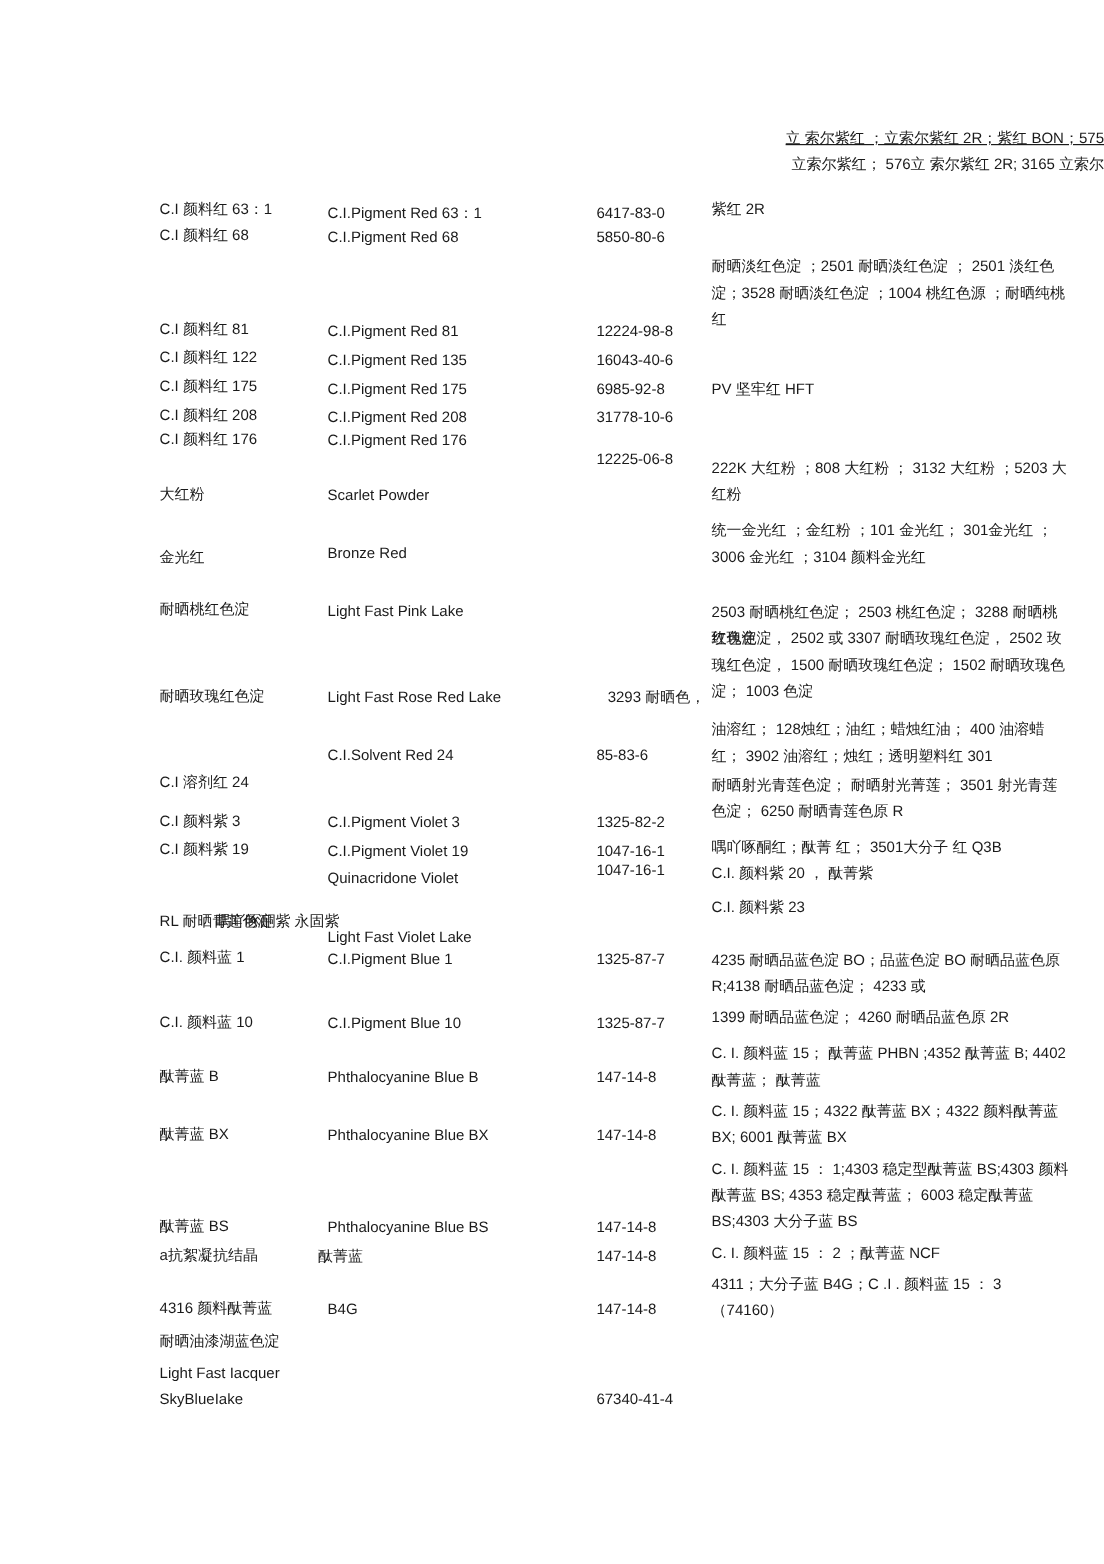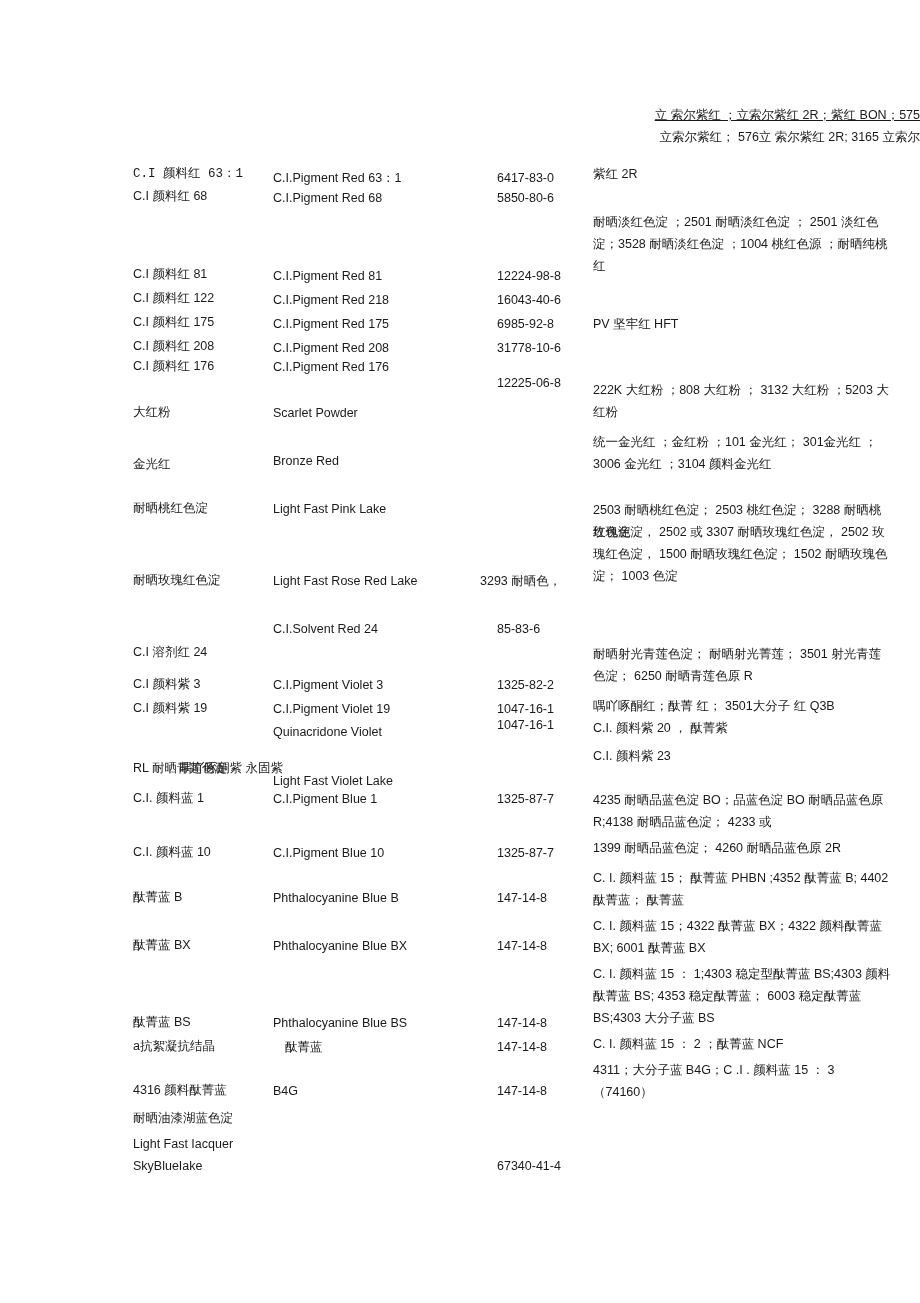--- a/index.html
+++ b/index.html
@@ -32,21 +32,21 @@
   .col-trade.wide { width: 310px; }
 </style>
 </head>
 <body>
 
 <div id="page">
 
   <div class="cell col-trade wide" style="left:628px; top:104px; width:292px; text-align:right;text-decoration:underline;">立 索尔紫红 ；立索尔紫红 2R；紫红 BON；575</div>
   <div class="cell col-trade wide" style="left:628px; top:126px; width:292px; text-align:right;">立索尔紫红； 576立 索尔紫红 2R; 3165 立索尔</div>
 
-  <div class="cell col-cn" style="left:133px; top:163px;font-family:Liberation Mono, monospace;">C.I 颜料红 63：1</div>
+  <div class="cell col-cn" style="left:133px; top:163px;">C.I 颜料红 63：1</div>
   <div class="cell col-cn" style="left:133px; top:185px;">C.I 颜料红 68</div>
   <div class="cell col-cn" style="left:133px; top:263px;">C.I 颜料红 81</div>
   <div class="cell col-cn" style="left:133px; top:287px;">C.I 颜料红 122</div>
   <div class="cell col-cn" style="left:133px; top:311px;">C.I 颜料红 175</div>
   <div class="cell col-cn" style="left:133px; top:335px;">C.I 颜料红 208</div>
   <div class="cell col-cn" style="left:133px; top:355px;">C.I 颜料红 176</div>
   <div class="cell col-cn" style="left:133px; top:401px;">大红粉</div>
   <div class="cell col-cn" style="left:133px; top:453px;">金光红</div>
   <div class="cell col-cn" style="left:133px; top:497px;">耐晒桃红色淀</div>
   <div class="cell col-cn" style="left:133px; top:569px;">耐晒玫瑰红色淀</div>
@@ -62,69 +62,70 @@
   <div class="cell col-cn" style="left:133px; top:1011px;">酞菁蓝 BS</div>
   <div class="cell col-cn" style="left:133px; top:1035px;">a抗絮凝抗结晶</div>
   <div class="cell col-cn" style="left:133px; top:1079px;">4316 颜料酞菁蓝</div>
   <div class="cell col-cn" style="left:133px; top:1107px;">耐晒油漆湖蓝色淀</div>
   <div class="cell col-cn" style="left:133px; top:1133px;">Light Fast Iacquer</div>
   <div class="cell col-cn" style="left:133px; top:1155px;">SkyBlueIake</div>
 
   <div class="cell col-en" style="left:273px; top:167px;">C.I.Pigment Red 63：1</div>
   <div class="cell col-en" style="left:273px; top:187px;">C.I.Pigment Red 68</div>
   <div class="cell col-en" style="left:273px; top:265px;">C.I.Pigment Red 81</div>
-  <div class="cell col-en" style="left:273px; top:289px;">C.I.Pigment Red 218</div>
+  <div class="cell col-en" style="left:273px; top:289px;">C.I.Pigment Red 135</div>
   <div class="cell col-en" style="left:273px; top:313px;">C.I.Pigment Red 175</div>
   <div class="cell col-en" style="left:273px; top:337px;">C.I.Pigment Red 208</div>
   <div class="cell col-en" style="left:273px; top:356px;">C.I.Pigment Red 176</div>
   <div class="cell col-en" style="left:273px; top:402px;">Scarlet Powder</div>
   <div class="cell col-en" style="left:273px; top:450px;">Bronze Red</div>
   <div class="cell col-en" style="left:273px; top:498px;">Light Fast Pink Lake</div>
   <div class="cell col-en" style="left:273px; top:570px;">Light Fast Rose Red Lake</div>
   <div class="cell col-en" style="left:273px; top:618px;">C.I.Solvent Red 24</div>
   <div class="cell col-en" style="left:273px; top:674px;">C.I.Pigment Violet 3</div>
   <div class="cell col-en" style="left:273px; top:698px;">C.I.Pigment Violet 19</div>
   <div class="cell col-en" style="left:273px; top:721px;">Quinacridone Violet</div>
   <div class="cell col-en" style="left:273px; top:770px;">Light Fast Violet Lake</div>
   <div class="cell col-en" style="left:273px; top:788px;">C.I.Pigment Blue 1</div>
   <div class="cell col-en" style="left:273px; top:842px;">C.I.Pigment Blue 10</div>
   <div class="cell col-en" style="left:273px; top:887px;">Phthalocyanine Blue B</div>
   <div class="cell col-en" style="left:273px; top:935px;">Phthalocyanine Blue BX</div>
   <div class="cell col-en" style="left:273px; top:1012px;">Phthalocyanine Blue BS</div>
-  <div class="cell col-en" style="left:285px; top:1036px;">酞菁蓝</div>
+  <div class="cell col-en" style="left:265px; top:1036px;">酞菁蓝</div>
   <div class="cell col-en" style="left:273px; top:1080px;">B4G</div>
 
   <div class="cell col-cas" style="left:497px; top:167px;">6417-83-0</div>
   <div class="cell col-cas" style="left:497px; top:187px;">5850-80-6</div>
   <div class="cell col-cas" style="left:497px; top:265px;">12224-98-8</div>
   <div class="cell col-cas" style="left:497px; top:289px;">16043-40-6</div>
   <div class="cell col-cas" style="left:497px; top:313px;">6985-92-8</div>
   <div class="cell col-cas" style="left:497px; top:337px;">31778-10-6</div>
   <div class="cell col-cas" style="left:497px; top:356px;margin-top:16px;">12225-06-8</div>
-  <div class="cell col-cas" style="left:480px; top:570px;">3293 耐晒色，</div>
+  <div class="cell col-cas" style="left:497px; top:570px;text-align:center;">3293 耐晒色，</div>
   <div class="cell col-cas" style="left:497px; top:618px;">85-83-6</div>
   <div class="cell col-cas" style="left:497px; top:674px;">1325-82-2</div>
   <div class="cell col-cas" style="left:497px; top:698px;">1047-16-1</div>
   <div class="cell col-cas" style="left:497px; top:714px;">1047-16-1</div>
   <div class="cell col-cas" style="left:497px; top:788px;">1325-87-7</div>
   <div class="cell col-cas" style="left:497px; top:842px;">1325-87-7</div>
   <div class="cell col-cas" style="left:497px; top:887px;">147-14-8</div>
   <div class="cell col-cas" style="left:497px; top:935px;">147-14-8</div>
   <div class="cell col-cas" style="left:497px; top:1012px;">147-14-8</div>
   <div class="cell col-cas" style="left:497px; top:1036px;">147-14-8</div>
   <div class="cell col-cas" style="left:497px; top:1080px;">147-14-8</div>
   <div class="cell col-cas" style="left:497px; top:1155px;">67340-41-4</div>
 
   <div class="cell col-trade" style="left:593px; top:163px;">紫红 2R</div>
   <div class="cell col-trade" style="left:593px; top:211px;">耐晒淡红色淀 ；2501 耐晒淡红色淀 ； 2501 淡红色淀；3528 耐晒淡红色淀 ；1004 桃红色源 ；耐晒纯桃红</div>
   <div class="cell col-trade" style="left:593px; top:313px;">PV 坚牢红 HFT</div>
   <div class="cell col-trade" style="left:593px; top:379px;">222K 大红粉 ；808 大红粉 ； 3132 大红粉 ；5203 大红粉</div>
   <div class="cell col-trade" style="left:593px; top:431px;">统一金光红 ；金红粉 ；101 金光红； 301金光红 ； 3006 金光红 ；3104 颜料金光红</div>
   <div class="cell col-trade" style="left:593px; top:499px;">2503 耐晒桃红色淀； 2503 桃红色淀； 3288 耐晒桃红色淀</div>
   <div class="cell col-trade" style="left:593px; top:521px;">玫瑰色淀， 2502 或 3307 耐晒玫瑰红色淀， 2502 玫瑰红色淀， 1500 耐晒玫瑰红色淀； 1502 耐晒玫瑰色淀； 1003 色淀</div>
+  <div class="cell col-trade" style="left:593px; top:597px;">油溶红； 128烛红；油红；蜡烛红油； 400 油溶蜡红； 3902 油溶红；烛红；透明塑料红 301</div>
   <div class="cell col-trade" style="left:593px; top:643px;">耐晒射光青莲色淀； 耐晒射光菁莲； 3501 射光青莲色淀； 6250 耐晒青莲色原 R</div>
   <div class="cell col-trade" style="left:593px; top:695px;">喁吖啄酮红；酞菁 红； 3501大分子 红 Q3B</div>
   <div class="cell col-trade" style="left:593px; top:717px;">C.I. 颜料紫 20 ， 酞菁紫</div>
   <div class="cell col-trade" style="left:593px; top:745px;">C.I. 颜料紫 23</div>
   <div class="cell col-trade wide" style="left:593px; top:789px; width:327px;">4235 耐晒品蓝色淀 BO；品蓝色淀 BO 耐晒品蓝色原 R;4138 耐晒品蓝色淀； 4233 或</div>
   <div class="cell col-trade" style="left:593px; top:837px;">1399 耐晒品蓝色淀； 4260 耐晒品蓝色原 2R</div>
   <div class="cell col-trade" style="left:593px; top:867px;">C. I. 颜料蓝 15； 酞菁蓝 PHBN ;4352 酞菁蓝 B; 4402 酞菁蓝； 酞菁蓝</div>
   <div class="cell col-trade" style="left:593px; top:915px;">C. I. 颜料蓝 15；4322 酞菁蓝 BX；4322 颜料酞菁蓝 BX; 6001 酞菁蓝 BX</div>
   <div class="cell col-trade" style="left:593px; top:963px;">C. I. 颜料蓝 15 ： 1;4303 稳定型酞菁蓝 BS;4303 颜料酞菁蓝 BS; 4353 稳定酞菁蓝； 6003 稳定酞菁蓝 BS;4303 大分子蓝 BS</div>
   <div class="cell col-trade" style="left:593px; top:1033px;">C. I. 颜料蓝 15 ： 2 ；酞菁蓝 NCF</div>

